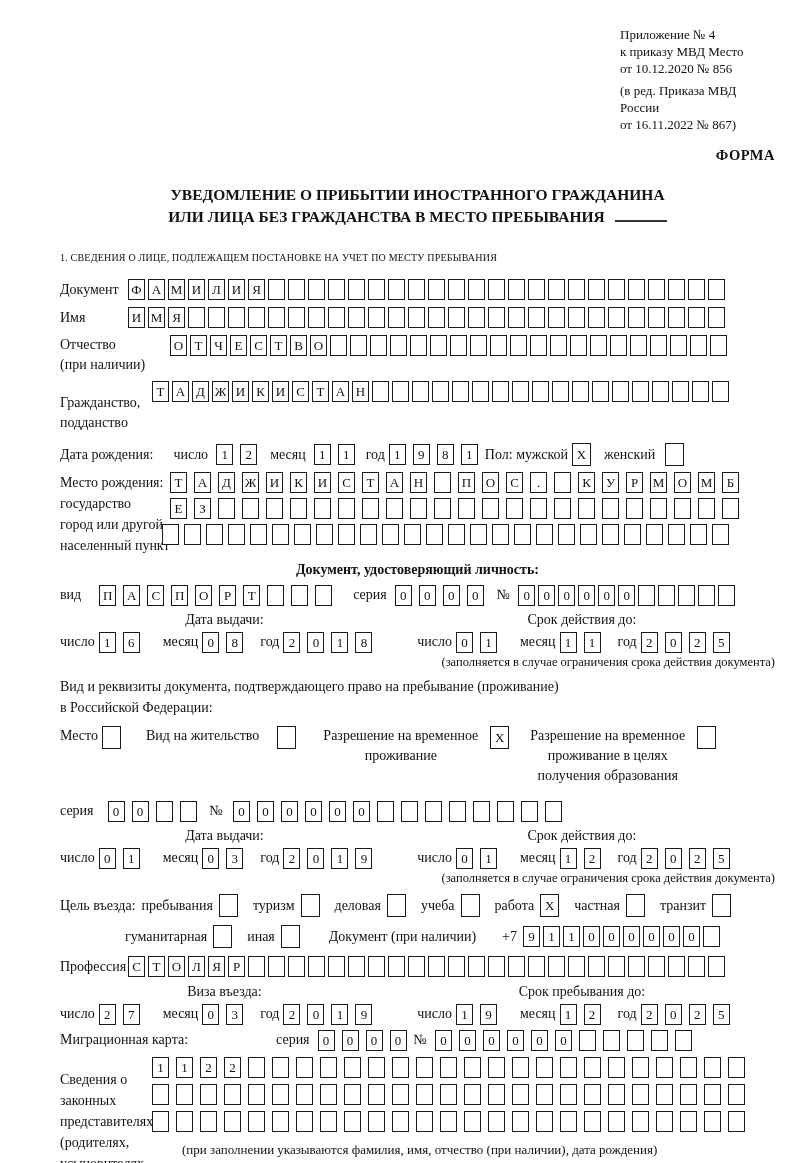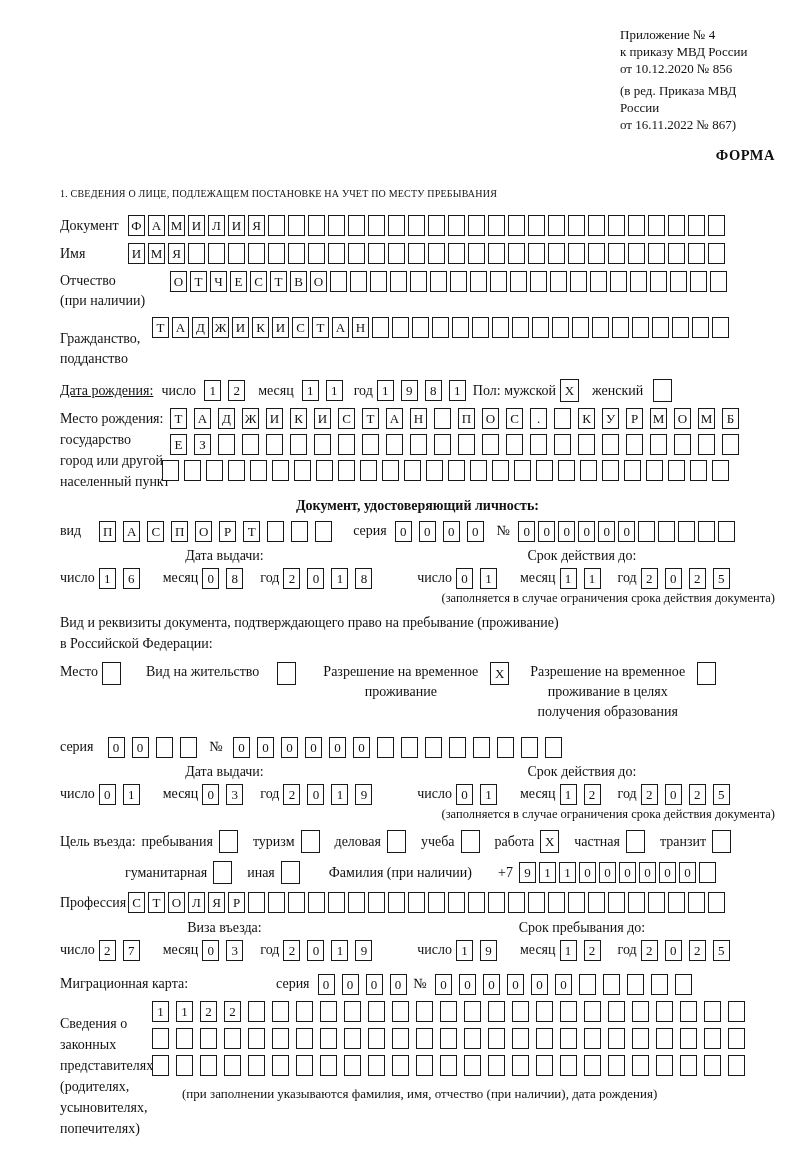--- a/index.html
+++ b/index.html
@@ -65,30 +65,34 @@
   .repcol .boxes { display:block; margin-bottom:6px; }
   .repnote { font-size:13px; margin-top:10px; margin-left:30px; }
 </style>
 </head>
 <body>
 
 <div class="page">
 
   <div class="hdr">
     <div>Приложение № 4</div>
-    <div>к приказу МВД России</div>
+    <div>к приказу МВД Место</div>
     <div>от 10.12.2020 № 856</div>
     <div class="rev">
       <div>(в ред. Приказа МВД России</div>
       <div>от 16.11.2022 № 867)</div>
     </div>
   </div>
 
   <div class="forma">ФОРМА</div>
 
+  <div class="title">
+    <span>УВЕДОМЛЕНИЕ О ПРИБЫТИИ ИНОСТРАННОГО ГРАЖДАНИНА</span><br>
+    <span>ИЛИ ЛИЦА БЕЗ ГРАЖДАНСТВА В МЕСТО ПРЕБЫВАНИЯ</span><span class="uline"></span>
+  </div>
 
   <div class="sec">1. СВЕДЕНИЯ О ЛИЦЕ, ПОДЛЕЖАЩЕМ ПОСТАНОВКЕ НА УЧЕТ ПО МЕСТУ ПРЕБЫВАНИЯ</div>
 
   <div class="frow">
     <span class="lbl w68">Документ</span>
     <span class="boxes"><span class="bx">Ф</span><span class="bx">А</span><span class="bx">М</span><span class="bx">И</span><span class="bx">Л</span><span class="bx">И</span><span class="bx">Я</span><span class="bx"></span><span class="bx"></span><span class="bx"></span><span class="bx"></span><span class="bx"></span><span class="bx"></span><span class="bx"></span><span class="bx"></span><span class="bx"></span><span class="bx"></span><span class="bx"></span><span class="bx"></span><span class="bx"></span><span class="bx"></span><span class="bx"></span><span class="bx"></span><span class="bx"></span><span class="bx"></span><span class="bx"></span><span class="bx"></span><span class="bx"></span><span class="bx"></span><span class="bx"></span></span>
   </div>
 
   <div class="frow">
     <span class="lbl w68">Имя</span>
@@ -101,21 +105,21 @@
     <span class="boxes"><span class="bx">О</span><span class="bx">Т</span><span class="bx">Ч</span><span class="bx">Е</span><span class="bx">С</span><span class="bx">Т</span><span class="bx">В</span><span class="bx">О</span><span class="bx"></span><span class="bx"></span><span class="bx"></span><span class="bx"></span><span class="bx"></span><span class="bx"></span><span class="bx"></span><span class="bx"></span><span class="bx"></span><span class="bx"></span><span class="bx"></span><span class="bx"></span><span class="bx"></span><span class="bx"></span><span class="bx"></span><span class="bx"></span><span class="bx"></span><span class="bx"></span><span class="bx"></span><span class="bx"></span></span>
   </div>
 
   <div class="frow">
     <span class="lbl w92 preline lh20">Гражданство,
 подданство</span>
     <span class="boxes"><span class="bx">Т</span><span class="bx">А</span><span class="bx">Д</span><span class="bx">Ж</span><span class="bx">И</span><span class="bx">К</span><span class="bx">И</span><span class="bx">С</span><span class="bx">Т</span><span class="bx">А</span><span class="bx">Н</span><span class="bx"></span><span class="bx"></span><span class="bx"></span><span class="bx"></span><span class="bx"></span><span class="bx"></span><span class="bx"></span><span class="bx"></span><span class="bx"></span><span class="bx"></span><span class="bx"></span><span class="bx"></span><span class="bx"></span><span class="bx"></span><span class="bx"></span><span class="bx"></span><span class="bx"></span><span class="bx"></span></span>
   </div>
 
   <div class="frow" style="margin-top:10px; align-items:center;">
-    <span class="lbl" style="margin-right:8px;text-decoration:underline;">Дата рождения:</span>
+    <span class="lbl" style="margin-right:20px;">Дата рождения:</span>
     <span class="lbl" style="margin-right:8px;">число</span>
     <span class="boxes spread"><span class="bx">1</span><span class="bx">2</span></span>
     <span class="lbl" style="margin:0 8px 0 6px;">месяц</span>
     <span class="boxes spread"><span class="bx">1</span><span class="bx">1</span></span>
     <span class="lbl" style="margin:0 4px 0 4px;">год</span>
     <span class="boxes spread"><span class="bx">1</span><span class="bx">9</span><span class="bx">8</span><span class="bx">1</span></span>
     <span class="lbl" style="margin-right:4px;">Пол: мужской</span>
     <span class="boxes cb"><span class="bx">X</span></span>
     <span class="lbl" style="margin:0 10px 0 10px;">женский</span>
     <span class="boxes cb"><span class="bx"></span></span>
@@ -246,21 +250,21 @@
     <span class="boxes cb"><span class="bx"></span></span>
     <span class="lbl">транзит</span>
     <span class="boxes cb"><span class="bx"></span></span>
   </div>
 
   <div class="purp" style="margin-left:65px;">
     <span class="lbl">гуманитарная</span>
     <span class="boxes cb"><span class="bx"></span></span>
     <span class="lbl">иная</span>
     <span class="boxes cb" style="margin-right:26px;"><span class="bx"></span></span>
-    <span class="lbl" style="margin-right:26px;">Фамилия (при наличии)</span>
+    <span class="lbl" style="margin-right:26px;">Документ (при наличии)</span>
     <span class="lbl" style="margin-right:6px;">+7</span>
     <span class="boxes"><span class="bx">9</span><span class="bx">1</span><span class="bx">1</span><span class="bx">0</span><span class="bx">0</span><span class="bx">0</span><span class="bx">0</span><span class="bx">0</span><span class="bx">0</span><span class="bx"></span></span>
   </div>
 
   <div class="frow">
     <span class="lbl w68">Профессия</span>
     <span class="boxes"><span class="bx">С</span><span class="bx">Т</span><span class="bx">О</span><span class="bx">Л</span><span class="bx">Я</span><span class="bx">Р</span><span class="bx"></span><span class="bx"></span><span class="bx"></span><span class="bx"></span><span class="bx"></span><span class="bx"></span><span class="bx"></span><span class="bx"></span><span class="bx"></span><span class="bx"></span><span class="bx"></span><span class="bx"></span><span class="bx"></span><span class="bx"></span><span class="bx"></span><span class="bx"></span><span class="bx"></span><span class="bx"></span><span class="bx"></span><span class="bx"></span><span class="bx"></span><span class="bx"></span><span class="bx"></span><span class="bx"></span></span>
   </div>
 
   <div class="dates" style="margin-top:6px;">
@@ -281,21 +285,21 @@
         <span class="lbl">число</span>
         <span class="boxes spread"><span class="bx">1</span><span class="bx">9</span></span>
         <span class="lbl" style="margin-left:6px;">месяц</span>
         <span class="boxes spread"><span class="bx">1</span><span class="bx">2</span></span>
         <span class="lbl">год</span>
         <span class="boxes spread"><span class="bx">2</span><span class="bx">0</span><span class="bx">2</span><span class="bx">5</span></span>
       </div>
     </div>
   </div>
 
-  <div class="frow" style="align-items:center; margin-top:12px;">
+  <div class="frow" style="align-items:center; margin-top:4px;">
     <span class="lbl" style="margin-right:88px;">Миграционная карта:</span>
     <span class="lbl" style="margin-right:8px;">серия</span>
     <span class="boxes spread"><span class="bx">0</span><span class="bx">0</span><span class="bx">0</span><span class="bx">0</span></span>
     <span class="lbl" style="margin-right:8px;">№</span>
     <span class="boxes spread"><span class="bx">0</span><span class="bx">0</span><span class="bx">0</span><span class="bx">0</span><span class="bx">0</span><span class="bx">0</span><span class="bx"></span><span class="bx"></span><span class="bx"></span><span class="bx"></span><span class="bx"></span></span>
   </div>
 
   <div class="repwrap">
     <span class="lbl w92 preline lh21">Сведения о
 законных

